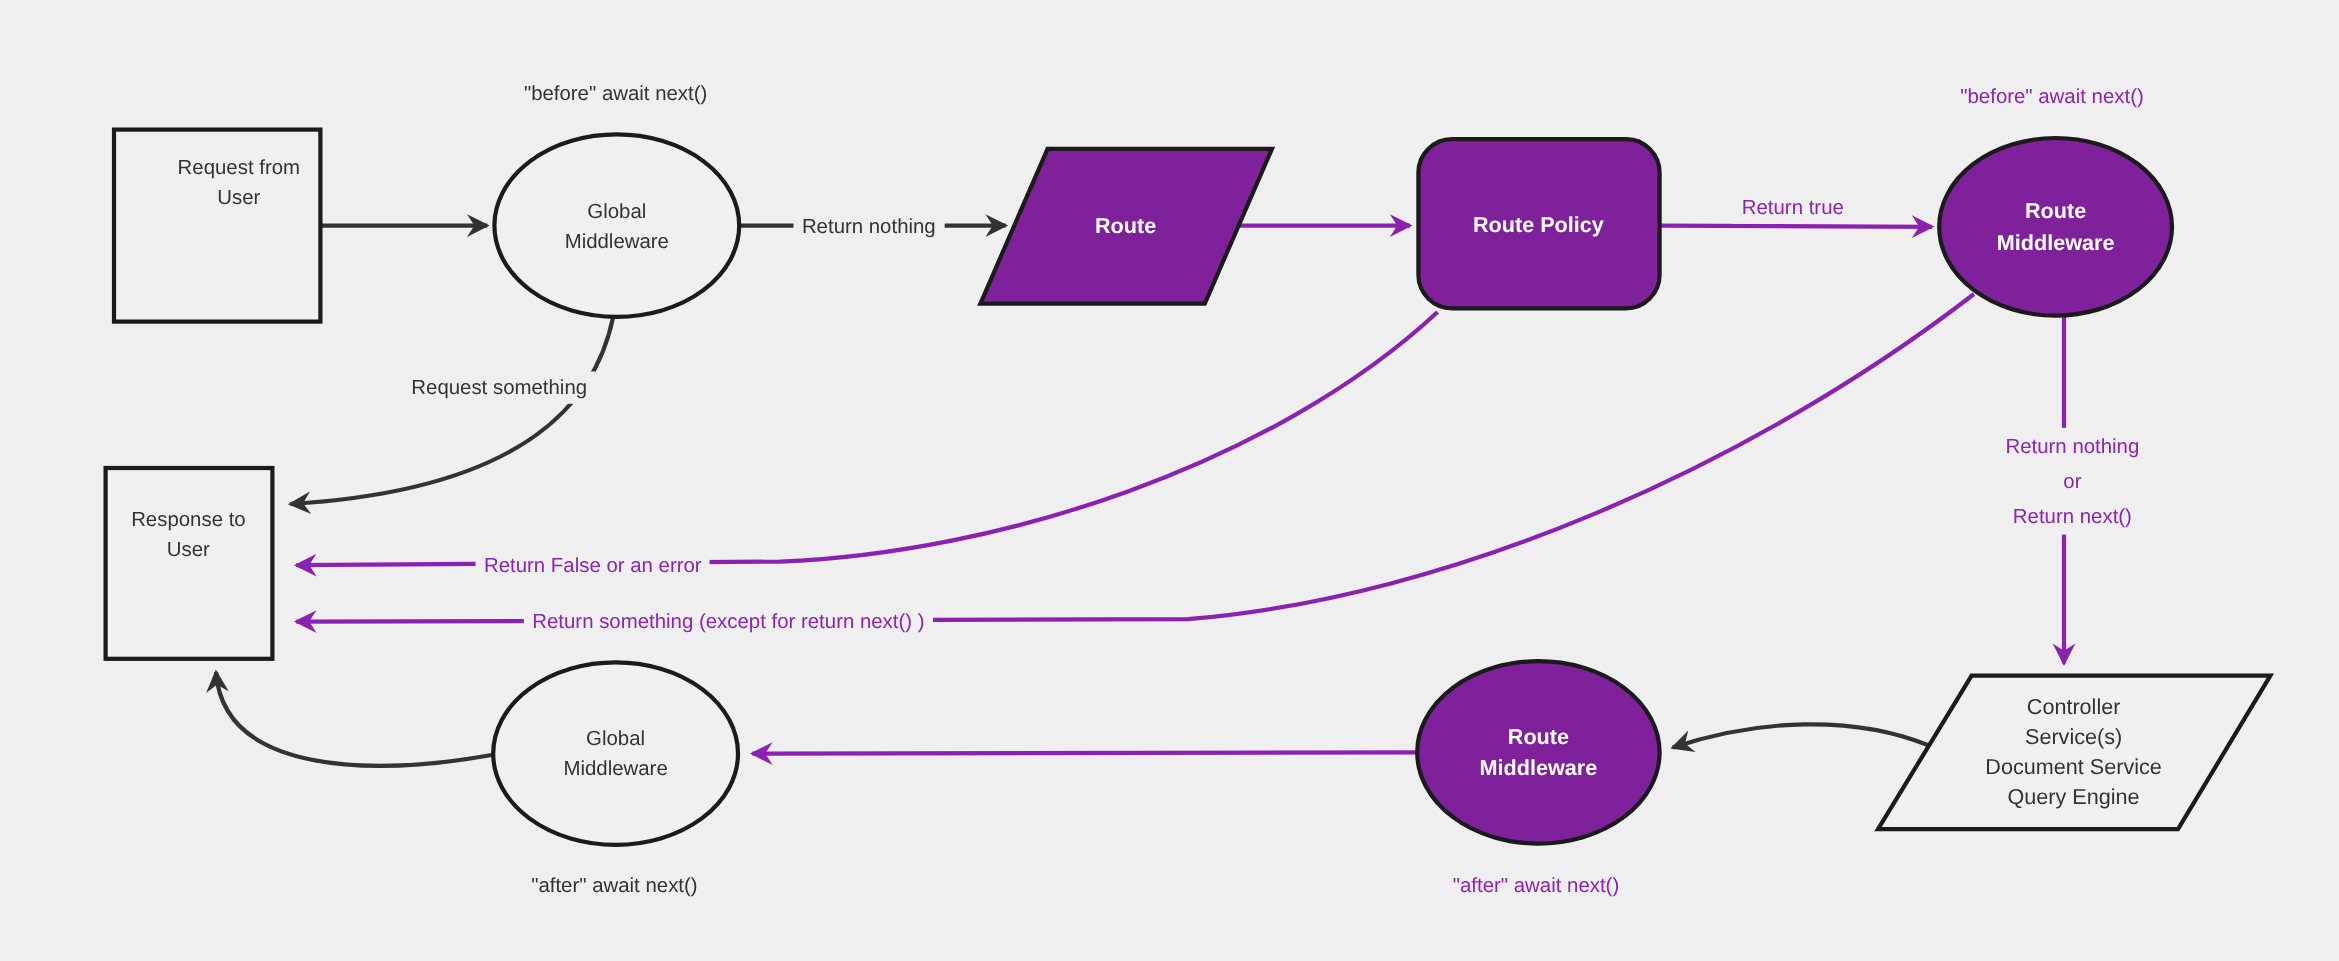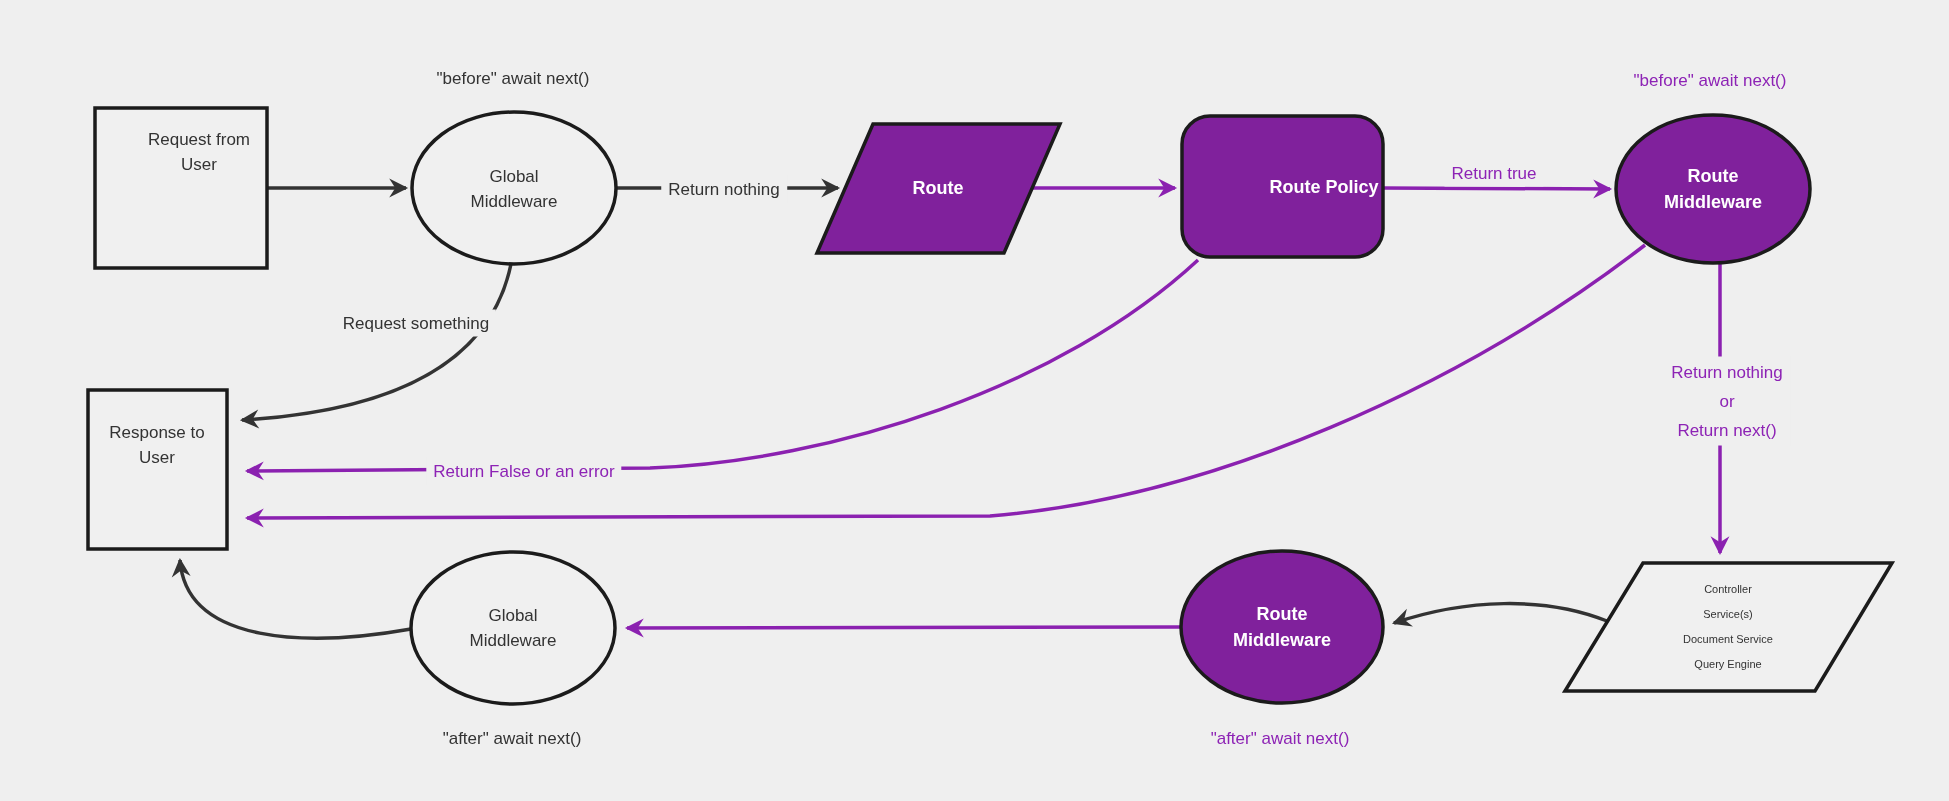--- a/index.html
+++ b/index.html
@@ -21,21 +21,21 @@
   .mk-purple{fill:var(--purple-line);stroke:none;}
   .lbl{
     position:absolute;transform:translate(-50%,-50%);
     white-space:pre-line;text-align:center;
     font-size:17px;line-height:25px;color:var(--dark-text);
   }
   .lbl.purple{color:var(--purple-text);}
   .lbl.masked{background:var(--bg);padding:1px 7px;}
   .lbl.tall{line-height:29px;}
   .lbl.white-bold{color:var(--white-text);font-weight:bold;font-size:18px;line-height:26px;}
-  .lbl.small{font-size:11px;line-height:25px;}
+  .lbl.small{font-size:18px;line-height:25px;}
 </style>
 </head>
 <body>
 
 <div class="canvas">
 
   <svg viewBox="0 0 1949 801">
     <defs>
       <marker id="arrow-black" viewBox="0 0 10 10" markerWidth="6" markerHeight="6" refX="8.5" refY="5" orient="auto-start-reverse">
         <path class="mk-black" d="M0.5,0.5 L9.5,5 L0.5,9.5 L3.4,5 Z"></path>
@@ -66,21 +66,21 @@
     <ellipse class="node-purple" cx="1282" cy="627" rx="101" ry="76"></ellipse>
     <ellipse class="node-light" cx="513" cy="628" rx="102" ry="76"></ellipse>
     <rect class="node-light" x="88" y="390" width="139" height="159"></rect>
   </svg>
 
   <div class="lbl" style="left:199px;top:152px">Request from
 User</div>
   <div class="lbl" style="left:514px;top:189px">Global
 Middleware</div>
   <div class="lbl white-bold" style="left:938px;top:188px">Route</div>
-  <div class="lbl white-bold" style="left:1324px;top:187px">Route Policy</div>
+  <div class="lbl white-bold" style="left:1282px;top:187px">Route Policy</div>
   <div class="lbl white-bold" style="left:1713px;top:189px">Route
 Middleware</div>
   <div class="lbl small" style="left:1728px;top:627px">Controller
 Service(s)
 Document Service
 Query Engine</div>
   <div class="lbl white-bold" style="left:1282px;top:627px">Route
 Middleware</div>
   <div class="lbl" style="left:513px;top:628px">Global
 Middleware</div>
@@ -91,15 +91,16 @@
   <div class="lbl purple" style="left:1710px;top:80px">"before" await next()</div>
   <div class="lbl" style="left:512px;top:738px">"after" await next()</div>
   <div class="lbl purple" style="left:1280px;top:738px">"after" await next()</div>
 
   <div class="lbl masked" style="left:724px;top:189px">Return nothing</div>
   <div class="lbl purple masked" style="left:1494px;top:173px">Return true</div>
   <div class="lbl purple masked tall" style="left:1727px;top:401px">Return nothing
 or
 Return next()</div>
   <div class="lbl masked" style="left:416px;top:323px">Request something</div>
-  <div class="lbl purple masked" style="left:524px;top:471px">Return False or an error</div>
+  <div class="lbl purple masked" style="left:494px;top:471px">Return False or an error</div>
+  <div class="lbl purple masked" style="left:607px;top:518px">Return something (except for return next() )</div>
 
 </div>
 
 </body></html>

